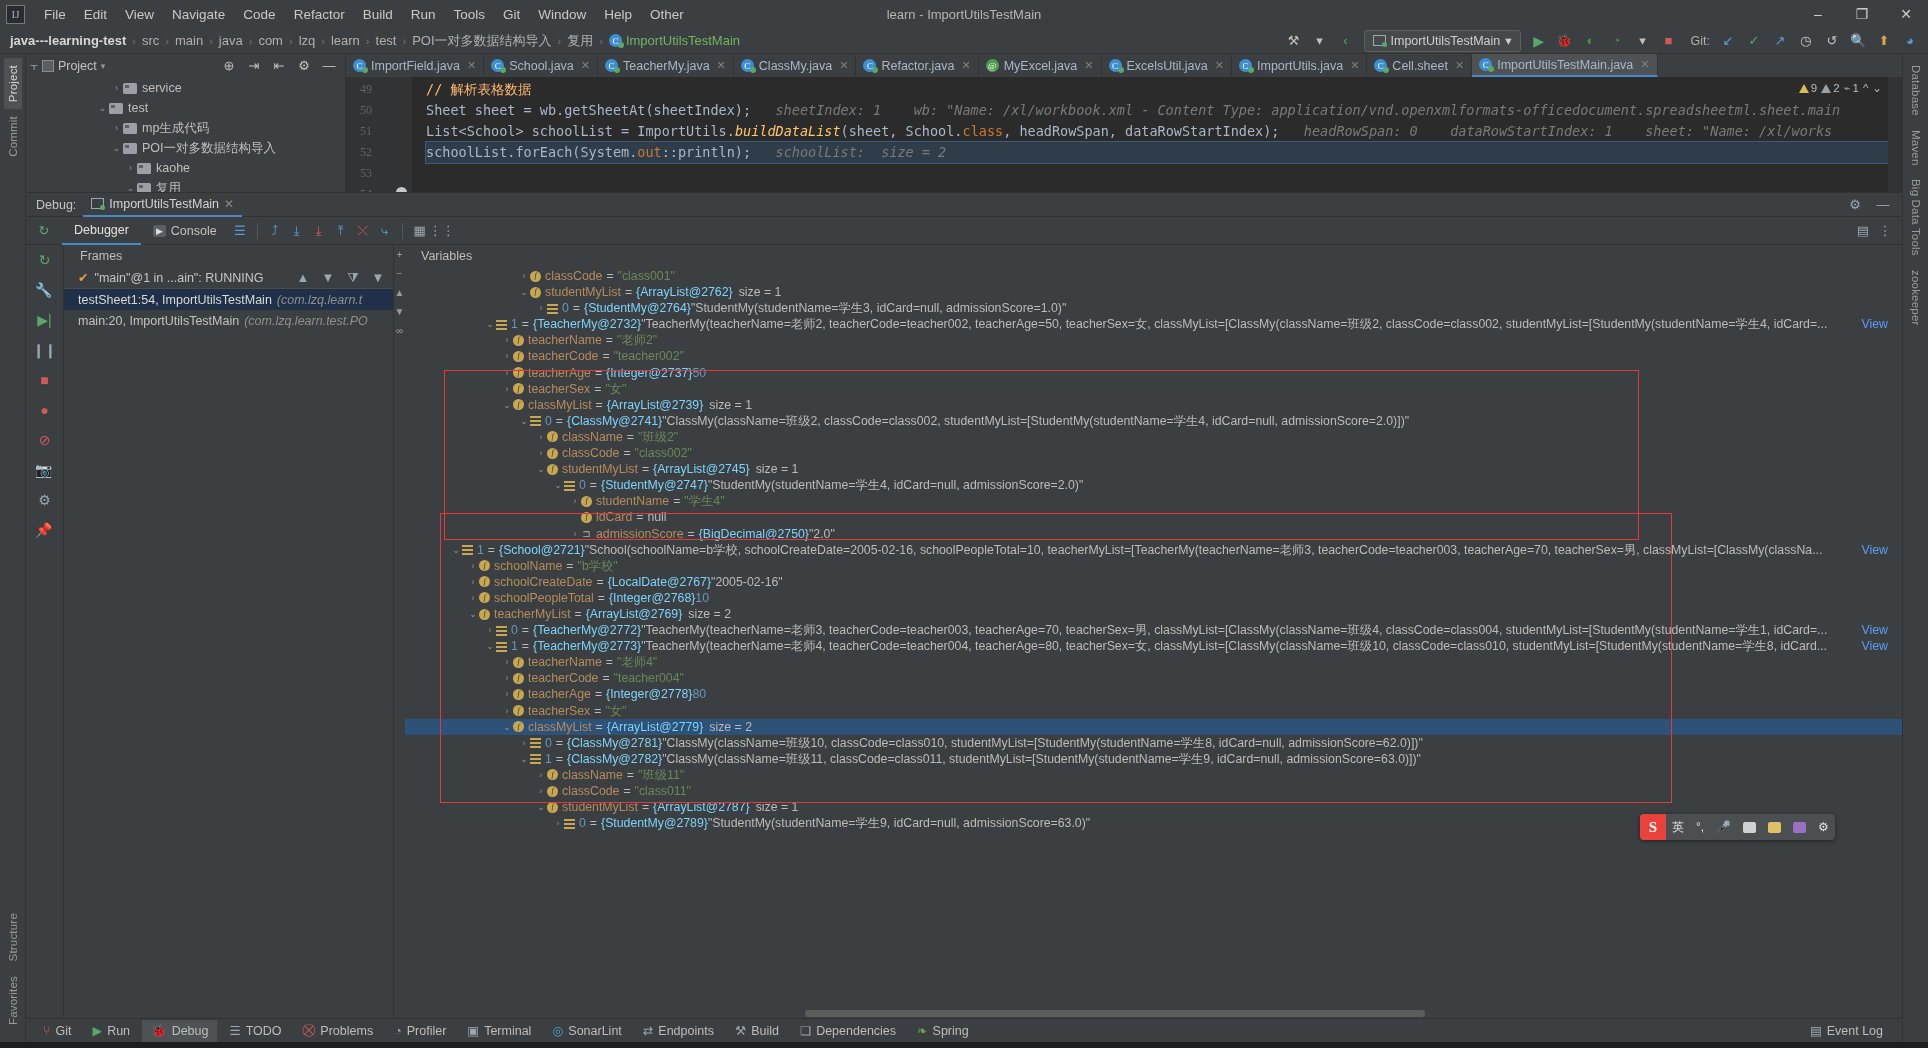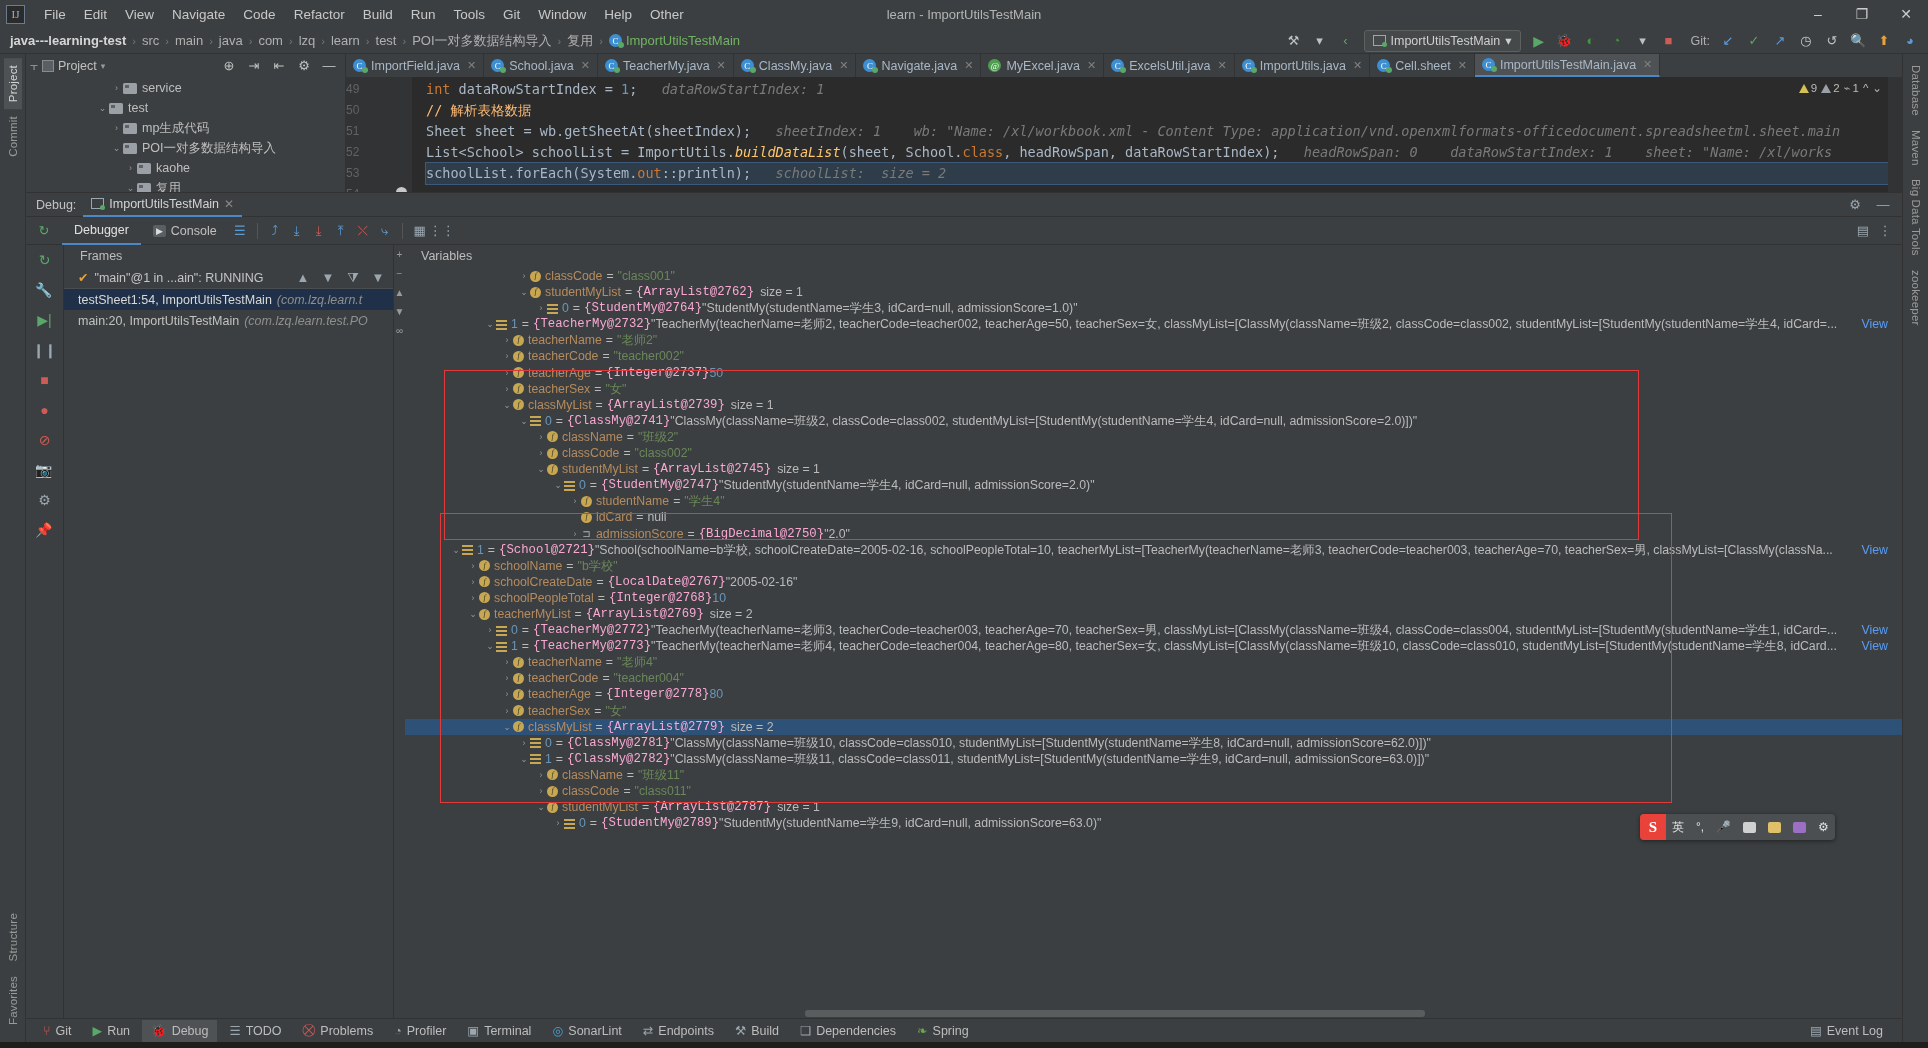--- a/index.html
+++ b/index.html
@@ -92,22 +92,22 @@
   .etab .x { color: #808080; font-size: 11px; margin-left: 2px; }
   .cicon { width: 13px; height: 13px; border-radius: 50%; background: #3d8fd1; color: #fff;
            font-size: 9px; display: flex; align-items: center; justify-content: center; flex: none;
            font-family: "Liberation Serif", serif; }
   .cicon.green-dot { position: relative; }
   .cicon.green-dot::after { content:""; position:absolute; right:-2px; bottom:-1px; width:6px; height:6px;
            background:#59a869; border-radius:50%; }
   .cicon.at { background: #4f9e4f; }
 
   .codearea { flex: 1; display: flex; position: relative; min-height: 0; overflow: hidden; }
-  .gutter { width: 46px; background: #313335; flex: none; text-align: left;
-            font-family: Liberation Sans, sans-serif; font-size: 12px; color: #606366; padding-top: 2px; }
+  .gutter { width: 46px; background: #313335; flex: none; text-align: center;
+            font-family: Liberation Serif, serif; font-size: 12px; color: #606366; padding-top: 2px; }
   .gline { height: 21px; line-height: 21px; padding-right: 6px; }
   .bpcol { width: 20px; background: #313335; flex:none; position: relative; }
   .code { flex: 1; font-family: "DejaVu Sans Mono", monospace; font-size: 13.5px;
           padding-top: 2px; padding-left: 14px; overflow: hidden; color: #a9b7c6; }
   .cline { height: 21px; line-height: 21px; white-space: pre; }
   .cline.cur { background: #2f3c4a; outline: 1px solid #3d5a7d; }
   .kw { color: #cc7832; }
   .num { color: #6897bb; }
   .cmt { color: #fdba74; }
   .hint { color: #7a7a7a; font-style: italic; }
@@ -175,21 +175,21 @@
   .fico { width: 11px; height: 11px; border-radius: 50%; background: #c8a752; color: #3b3b20;
           font-size: 8px; display:flex; align-items:center; justify-content:center; flex: none;
           margin-right: 4px; font-family: "Liberation Serif", serif; font-style: italic; }
   .lico { width: 11px; height: 11px; flex: none; margin-right: 4px; position: relative; }
   .lico span { position: absolute; left: 0; width: 11px; height: 2px; background: #c8a752; }
   .lico span:nth-child(1){top:1px} .lico span:nth-child(2){top:5px} .lico span:nth-child(3){top:9px}
   .bico { width: 11px; height: 11px; flex: none; margin-right: 4px; color: #b0b0b0; font-size: 10px;
           display: flex; align-items: center; justify-content: center; }
   .vname { color: #b58b5e; }
   .veq { color: #bbbbbb; margin: 0 4px; }
-  .vtype { color: #f9a8d4; font-family: Liberation Mono, monospace; }
+  .vtype { color: #7dd3fc; }
   .vstr { color: #6a8759; }
   .vnum { color: #6897bb; }
   .vtext { color: #bbbbbb; }
   .vidx { color: #6897bb; }
   .vlink { color: #589df6; margin-left: 8px; }
 
   .redbox { position: absolute; border: 1.5px solid #e03a3a; pointer-events: none; z-index: 4; }
 
   .hscroll { height: 10px; background: #3c3f41; flex: none; position: relative; }
   .hscroll .thumb { position: absolute; height: 7px; top: 2px; background: #5a5d5e; border-radius: 3px; }
@@ -386,21 +386,21 @@
                 <span>TeacherMy.java</span>
                 <span class="x">✕</span>
               </div>
               <div class="etab">
                 <span class="cicon green-dot">C</span>
                 <span>ClassMy.java</span>
                 <span class="x">✕</span>
               </div>
               <div class="etab">
                 <span class="cicon green-dot">C</span>
-                <span>Navigate.java</span>
+                <span>Refactor.java</span>
                 <span class="x">✕</span>
               </div>
               <div class="etab">
                 <span class="cicon at">@</span>
                 <span>MyExcel.java</span>
                 <span class="x">✕</span>
               </div>
               <div class="etab">
                 <span class="cicon green-dot">C</span>
                 <span>ExcelsUtil.java</span>
@@ -428,21 +428,20 @@
                 <div class="gline">50</div>
                 <div class="gline">51</div>
                 <div class="gline">52</div>
                 <div class="gline">53</div>
                 <div class="gline">54</div>
               </div>
             <div class="bpcol">
               <div class="bpdot" style="top:110px;left:4px"></div>
             </div>
             <div class="code" id="codebody">
-                <div class="cline"><span class="kw">int </span><span>dataRowStartIndex = </span><span class="num">1</span><span>;</span><span class="hint">   dataRowStartIndex: 1</span></div>
                 <div class="cline"><span class="cmt">// 解析表格数据</span></div>
                 <div class="cline"><span>Sheet sheet = wb.getSheetAt(sheetIndex);</span><span class="hint">   sheetIndex: 1    wb: "Name: /xl/workbook.xml - Content Type: application/vnd.openxmlformats-officedocument.spreadsheetml.sheet.main</span></div>
                 <div class="cline"><span>List&lt;School&gt; schoolList = </span><span>ImportUtils</span><span>.</span><span class="fn" style="font-style: italic;">buildDataList</span><span>(sheet, </span><span>School</span><span>.</span><span class="kw">class</span><span>, headRowSpan, dataRowStartIndex);</span><span class="hint">   headRowSpan: 0    dataRowStartIndex: 1    sheet: "Name: /xl/works</span></div>
                 <div class="cline cur"><span>schoolList.forEach(System.</span><span class="kw">out</span><span>::println);</span><span class="hint">   schoolList:  size = 2</span></div>
               </div>
             <div class="warnstrip"></div>
             <div class="inspect-badge">
               <span class="ib-item">
                 <span class="tri y"></span>
                 <span>9</span>

